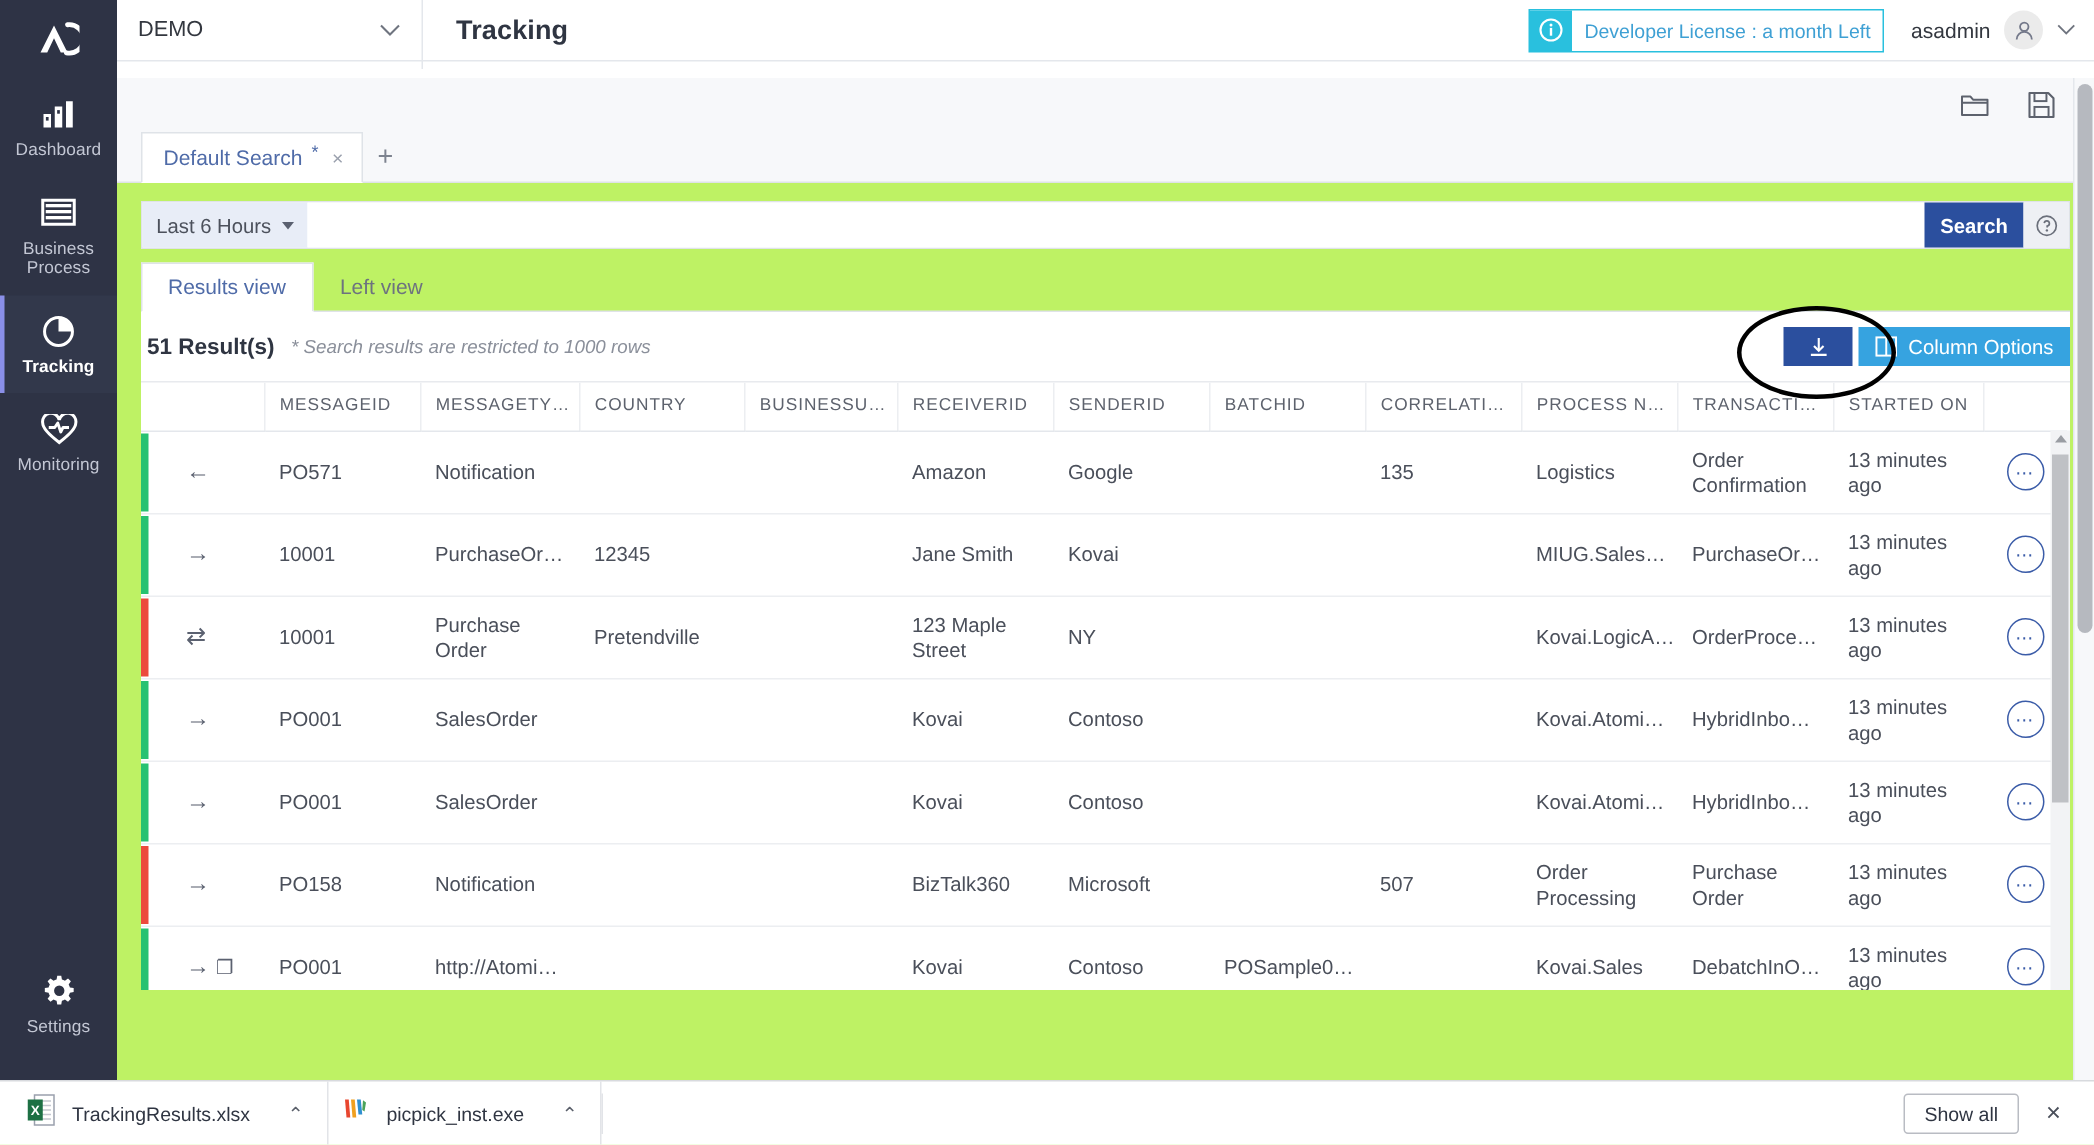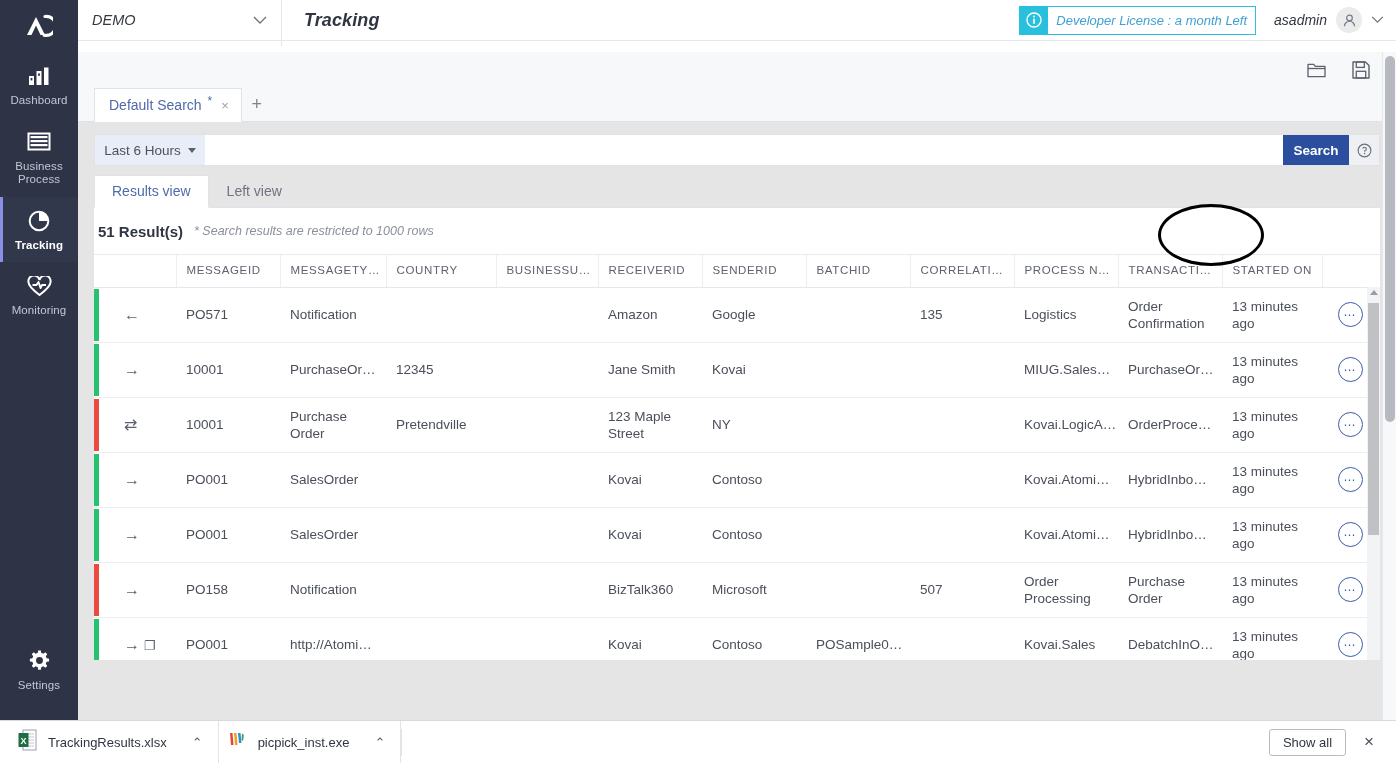--- a/index.html
+++ b/index.html
@@ -38,21 +38,21 @@
     content: ""; position: absolute; left: 0; top: 0; bottom: 0;
     width: 3px; background: #8a8fe8;
   }
   .nav-item.active .nav-label { color: #fff; font-weight: bold; }
   .nav-spacer { flex: 1; }
 
   
   .topbar {
     position: absolute; left: 78px; top: 0; right: 0; height: 41px;
     background: #ffffff; border-bottom: 1px solid #e4e7ec;
-    display: flex; align-items: center; font-style: italic;
+    display: flex; align-items: center;
   }
   .tenant-select {
     width: 204px; height: 52px; display: flex; align-items: center;
     padding: 0 14px; border-right: 1px solid #e4e7ec;
     justify-content: space-between; cursor: pointer;
   }
   .tenant-select .tname { font-size: 14.5px; color: #33373f; }
   .page-title {
     margin-left: 22px; font-size: 18px; color: #2f3542; font-weight: bold;
     letter-spacing: .1px;
@@ -74,21 +74,21 @@
   .user-area { display: flex; align-items: center; gap: 9px; cursor: pointer; }
   .user-name { font-size: 14px; color: #33373f; }
   .avatar {
     width: 26px; height: 26px; border-radius: 50%; background: #ebebeb;
     display: flex; align-items: center; justify-content: center;
   }
 
   
   .content {
     position: absolute; left: 78px; top: 52px; right: 0; bottom: 43px;
-    background: #e5e5e5;
+    background: #bef264;
   }
   .toolrow {
     height: 36px; display: flex; align-items: center; justify-content: flex-end;
     padding-right: 26px; gap: 26px; background: #f7f8fa;
   }
   .tool-ic { cursor: pointer; display:flex; }
 
   
   .tabstrip {
     height: 34px; display: flex; align-items: flex-end;
@@ -403,20 +403,36 @@
     </div>
 
     <div class="viewtabs">
       <div class="vtab active">Results view</div>
       <div class="vtab">Left view</div>
     </div>
 
     <div class="resultsbar">
       <span class="result-count">51 Result(s)</span>
       <span class="result-note">* Search results are restricted to 1000 rows</span>
+      <div class="resultsbar-actions">
+        <div class="dl-btn">
+          <svg width="15" height="15" viewBox="0 0 16 16">
+            <path d="M8 1.5 V10" stroke="#fff" stroke-width="1.5"></path>
+            <path d="M4.6 7.1 L8 10.5 L11.4 7.1" fill="none" stroke="#fff" stroke-width="1.5"></path>
+            <path d="M2.4 13.4 H13.6" stroke="#fff" stroke-width="1.5"></path>
+          </svg>
+        </div>
+        <div class="colopt-btn">
+          <svg width="15" height="14" viewBox="0 0 16 15">
+            <rect x="1" y="1" width="14" height="13" fill="none" stroke="#fff" stroke-width="1.4"></rect>
+            <path d="M8 1 V14" stroke="#fff" stroke-width="1.4"></path>
+          </svg>
+          <span>Column Options</span>
+        </div>
+      </div>
     </div>
 
     <div class="tablewrap">
       <table class="grid">
         <thead>
           <tr>
             <th class="c-status" style="border-right:0"></th>
             <th class="c-dir"></th>
             <th class="c-msgid">MESSAGEID</th>
             <th class="c-msgtype">MESSAGETY…</th>

